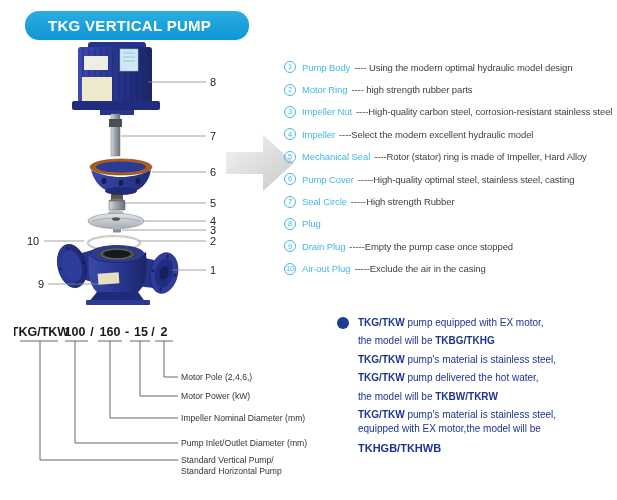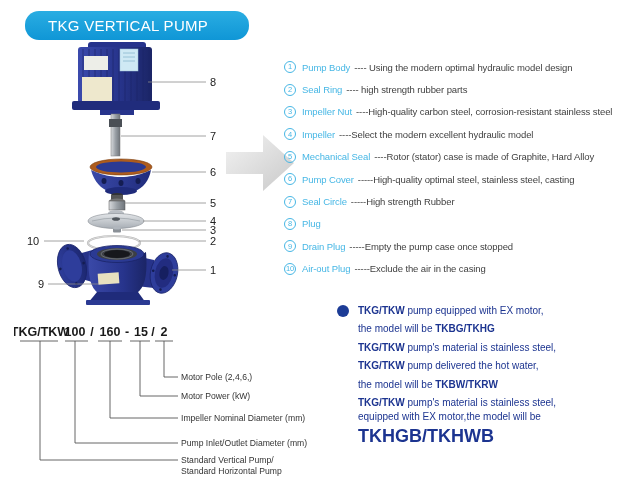--- a/index.html
+++ b/index.html
@@ -3,21 +3,21 @@
 <meta charset="utf-8">
 <style>
   html,body{margin:0;padding:0;background:#ffffff;}
   .page{position:relative;width:617px;height:500px;background:#fff;overflow:hidden;
         font-family:"Liberation Sans", sans-serif;}
 
   
   .banner{position:absolute;left:25px;top:11px;width:224px;height:29px;
           background:linear-gradient(180deg,#2aade2 0%,#0f96d6 100%);
           border-radius:14px;display:flex;align-items:center;box-sizing:border-box;
-          padding-left:23px;color:#ffffff;font-weight:normal;font-size:15px;letter-spacing:.3px;}
+          padding-left:23px;color:#ffffff;font-weight:bold;font-size:15px;letter-spacing:.3px;}
 
   
   .pump-svg{position:absolute;left:0;top:40px;}
   .arrow-svg{position:absolute;left:226px;top:133px;}
   .callout-num{font-size:11px;fill:#222;font-family:"Liberation Sans",sans-serif;}
 
   
   .parts{position:absolute;left:284px;top:56px;width:333px;}
   .part-item{display:flex;align-items:center;height:22.4px;white-space:nowrap;
              font-size:9.5px;letter-spacing:-.1px;color:#3f3f3f;}
@@ -26,27 +26,27 @@
             justify-content:center;margin-right:6px;box-sizing:border-box;}
   .part-name{color:#47b7e5;margin-right:4px;}
 
   
   .model-svg{position:absolute;left:14px;top:318px;}
   .seg{font-weight:bold;font-size:12.5px;fill:#1a1a1a;font-family:"Liberation Sans",sans-serif;}
   .mline{stroke:#555;stroke-width:.9;fill:none;}
   .mlabel{font-size:8.6px;fill:#333;font-family:"Liberation Sans",sans-serif;}
 
   
-  .notes{position:absolute;left:337px;top:302px;width:278px;color:#1c3490;}
+  .notes{position:absolute;left:337px;top:314px;width:278px;color:#1c3490;}
   .note-bullet{position:absolute;left:0;top:3px;width:12px;height:12px;border-radius:50%;
                background:#1c3c96;}
   .note-lines{margin-left:21px;font-size:10px;line-height:18.4px;}
   .note-code{font-weight:bold;}
   .note-line.tight{margin-top:-4px;}
-  .note-code.big{font-size:18px;}
+  .note-code.big{font-size:11px;}
 </style>
 </head>
 <body>
 
 <div class="page">
 
   <div class="banner">TKG VERTICAL PUMP</div>
 
   <svg class="pump-svg" width="245" height="265" viewBox="0 0 245 265">
     <defs>
@@ -197,37 +197,37 @@
   </svg>
 
   <div class="parts">
     <div class="part-item">
       <span class="part-num">1</span>
       <span class="part-name">Pump Body</span>
       <span class="part-desc">---- Using the modern optimal hydraulic model design</span>
     </div>
     <div class="part-item">
       <span class="part-num">2</span>
-      <span class="part-name">Seal Ring</span>
+      <span class="part-name">Motor Ring</span>
       <span class="part-desc">---- high strength rubber parts</span>
     </div>
     <div class="part-item">
       <span class="part-num">3</span>
       <span class="part-name">Impeller Nut</span>
       <span class="part-desc">----High-quality carbon steel, corrosion-resistant stainless steel</span>
     </div>
     <div class="part-item">
       <span class="part-num">4</span>
       <span class="part-name">Impeller</span>
       <span class="part-desc">----Select the modern excellent hydraulic model</span>
     </div>
     <div class="part-item">
       <span class="part-num">5</span>
       <span class="part-name">Mechanical Seal</span>
-      <span class="part-desc">----Rotor (stator) case is made of Graphite, Hard Alloy</span>
+      <span class="part-desc">----Rotor (stator) ring is made of Impeller, Hard Alloy</span>
     </div>
     <div class="part-item">
       <span class="part-num">6</span>
       <span class="part-name">Pump Cover</span>
       <span class="part-desc">-----High-quality optimal steel, stainless steel, casting</span>
     </div>
     <div class="part-item">
       <span class="part-num">7</span>
       <span class="part-name">Seal Circle</span>
       <span class="part-desc">-----High strength Rubber</span>

